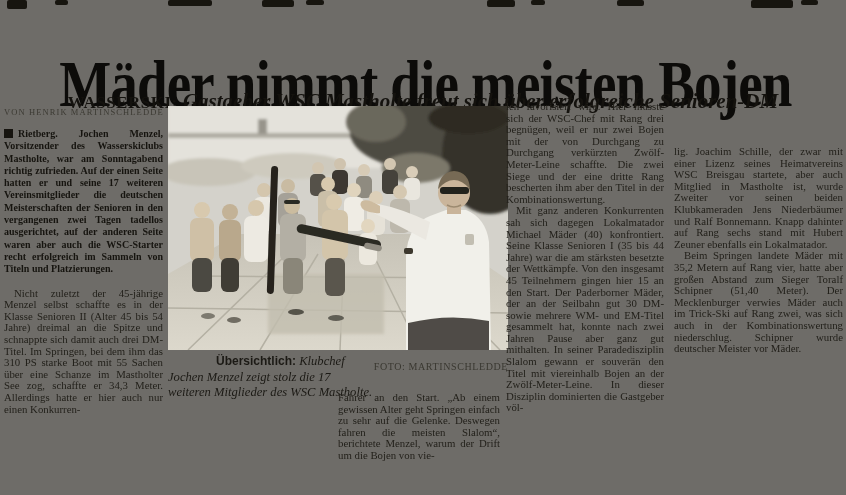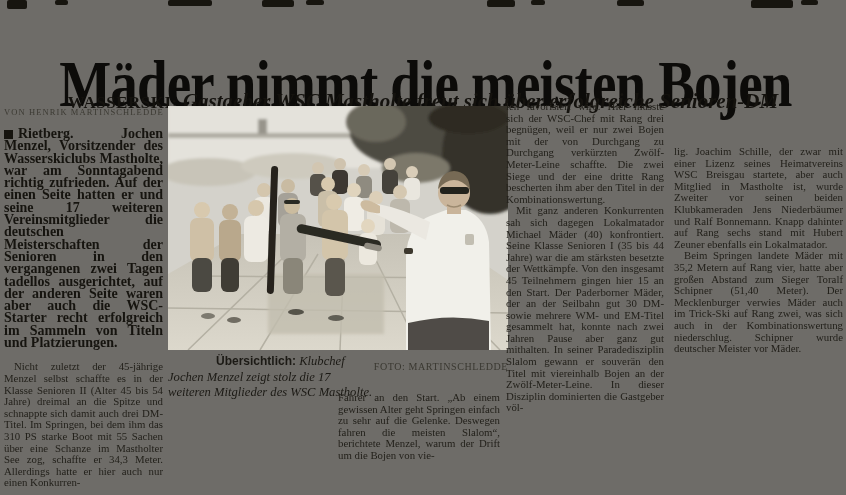--- a/index.html
+++ b/index.html
@@ -37,21 +37,21 @@
   .byline{
     position:absolute;left:4px;top:107px;font-size:8.5px;letter-spacing:1.1px;
     color:#3c3a33;font-family:"Liberation Serif",serif;
   }
 
   .col{position:absolute;text-align:justify;font-size:10.8px;line-height:11.6px;
     color:#23211b;hyphens:auto;-webkit-hyphens:auto;}
   .col p{margin:0;}
   .col .indent{text-indent:10px;}
   .gap{margin-top:12px !important;}
-  .lead{font-weight:bold;font-size:14px;line-height:12.3px;color:#16140f;}
+  .lead{font-weight:bold;font-size:10px;line-height:12.3px;color:#16140f;}
   .lead-marker{display:inline-block;width:9px;height:9px;background:#16140f;margin-right:5px;vertical-align:-1px;}
   .lead-place{font-weight:bold;}
 
   .col1{left:4px;top:128px;width:159px;}
   .col2{left:168px;top:392px;width:161px;}
   .col3{left:338px;top:392px;width:162px;}
   .col4{left:506px;top:101px;width:158px;}
   .col5{left:674px;top:101px;width:169px;margin-top:45px;}
 
   .photo{

